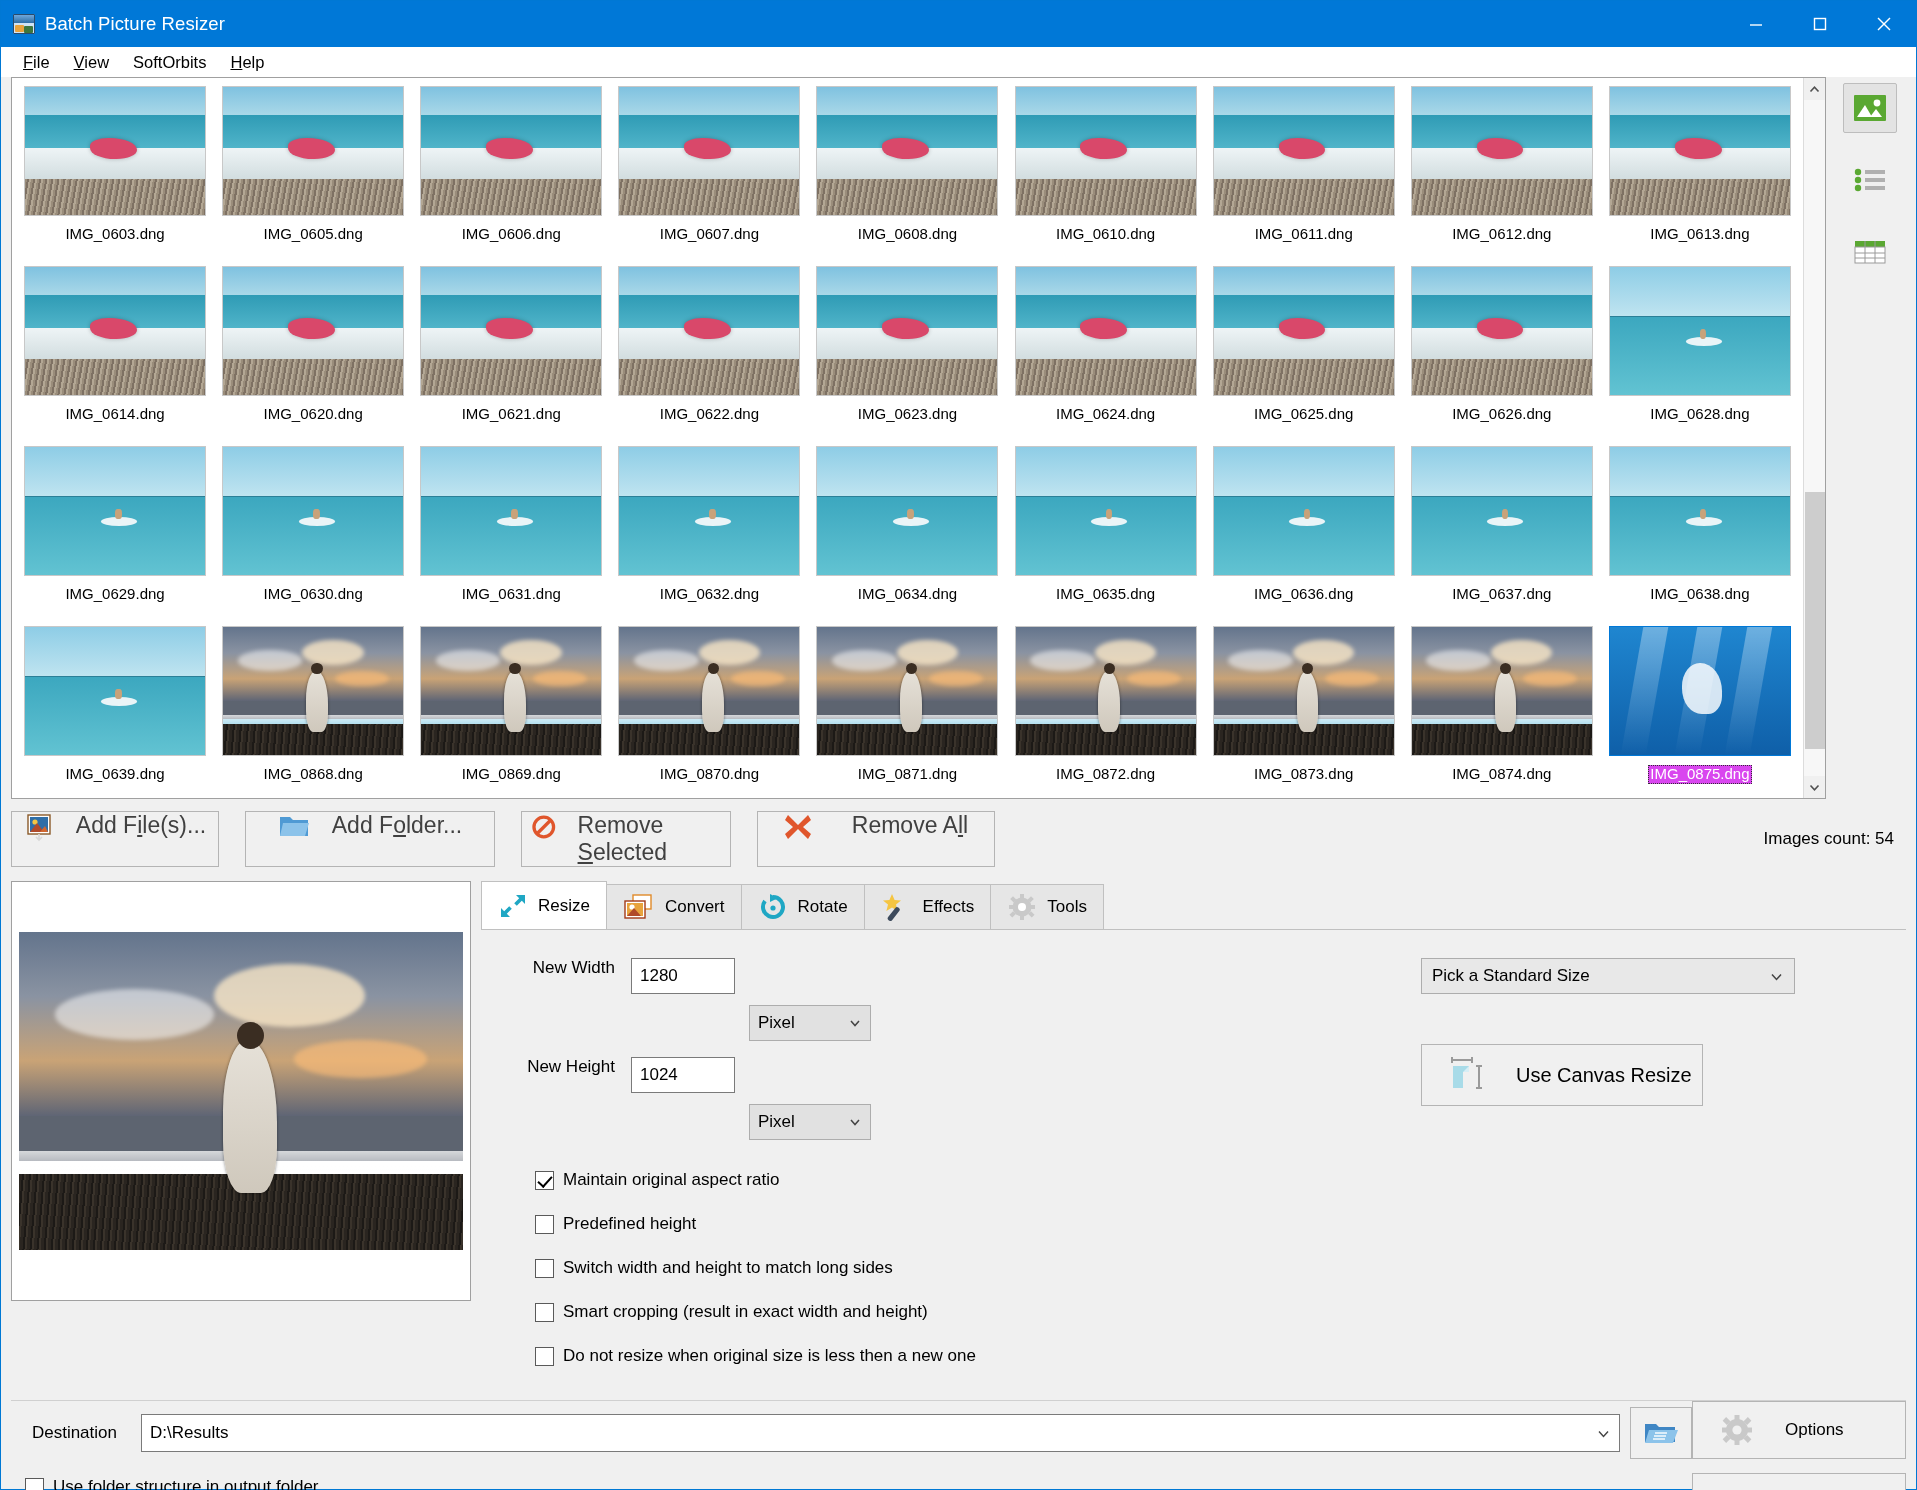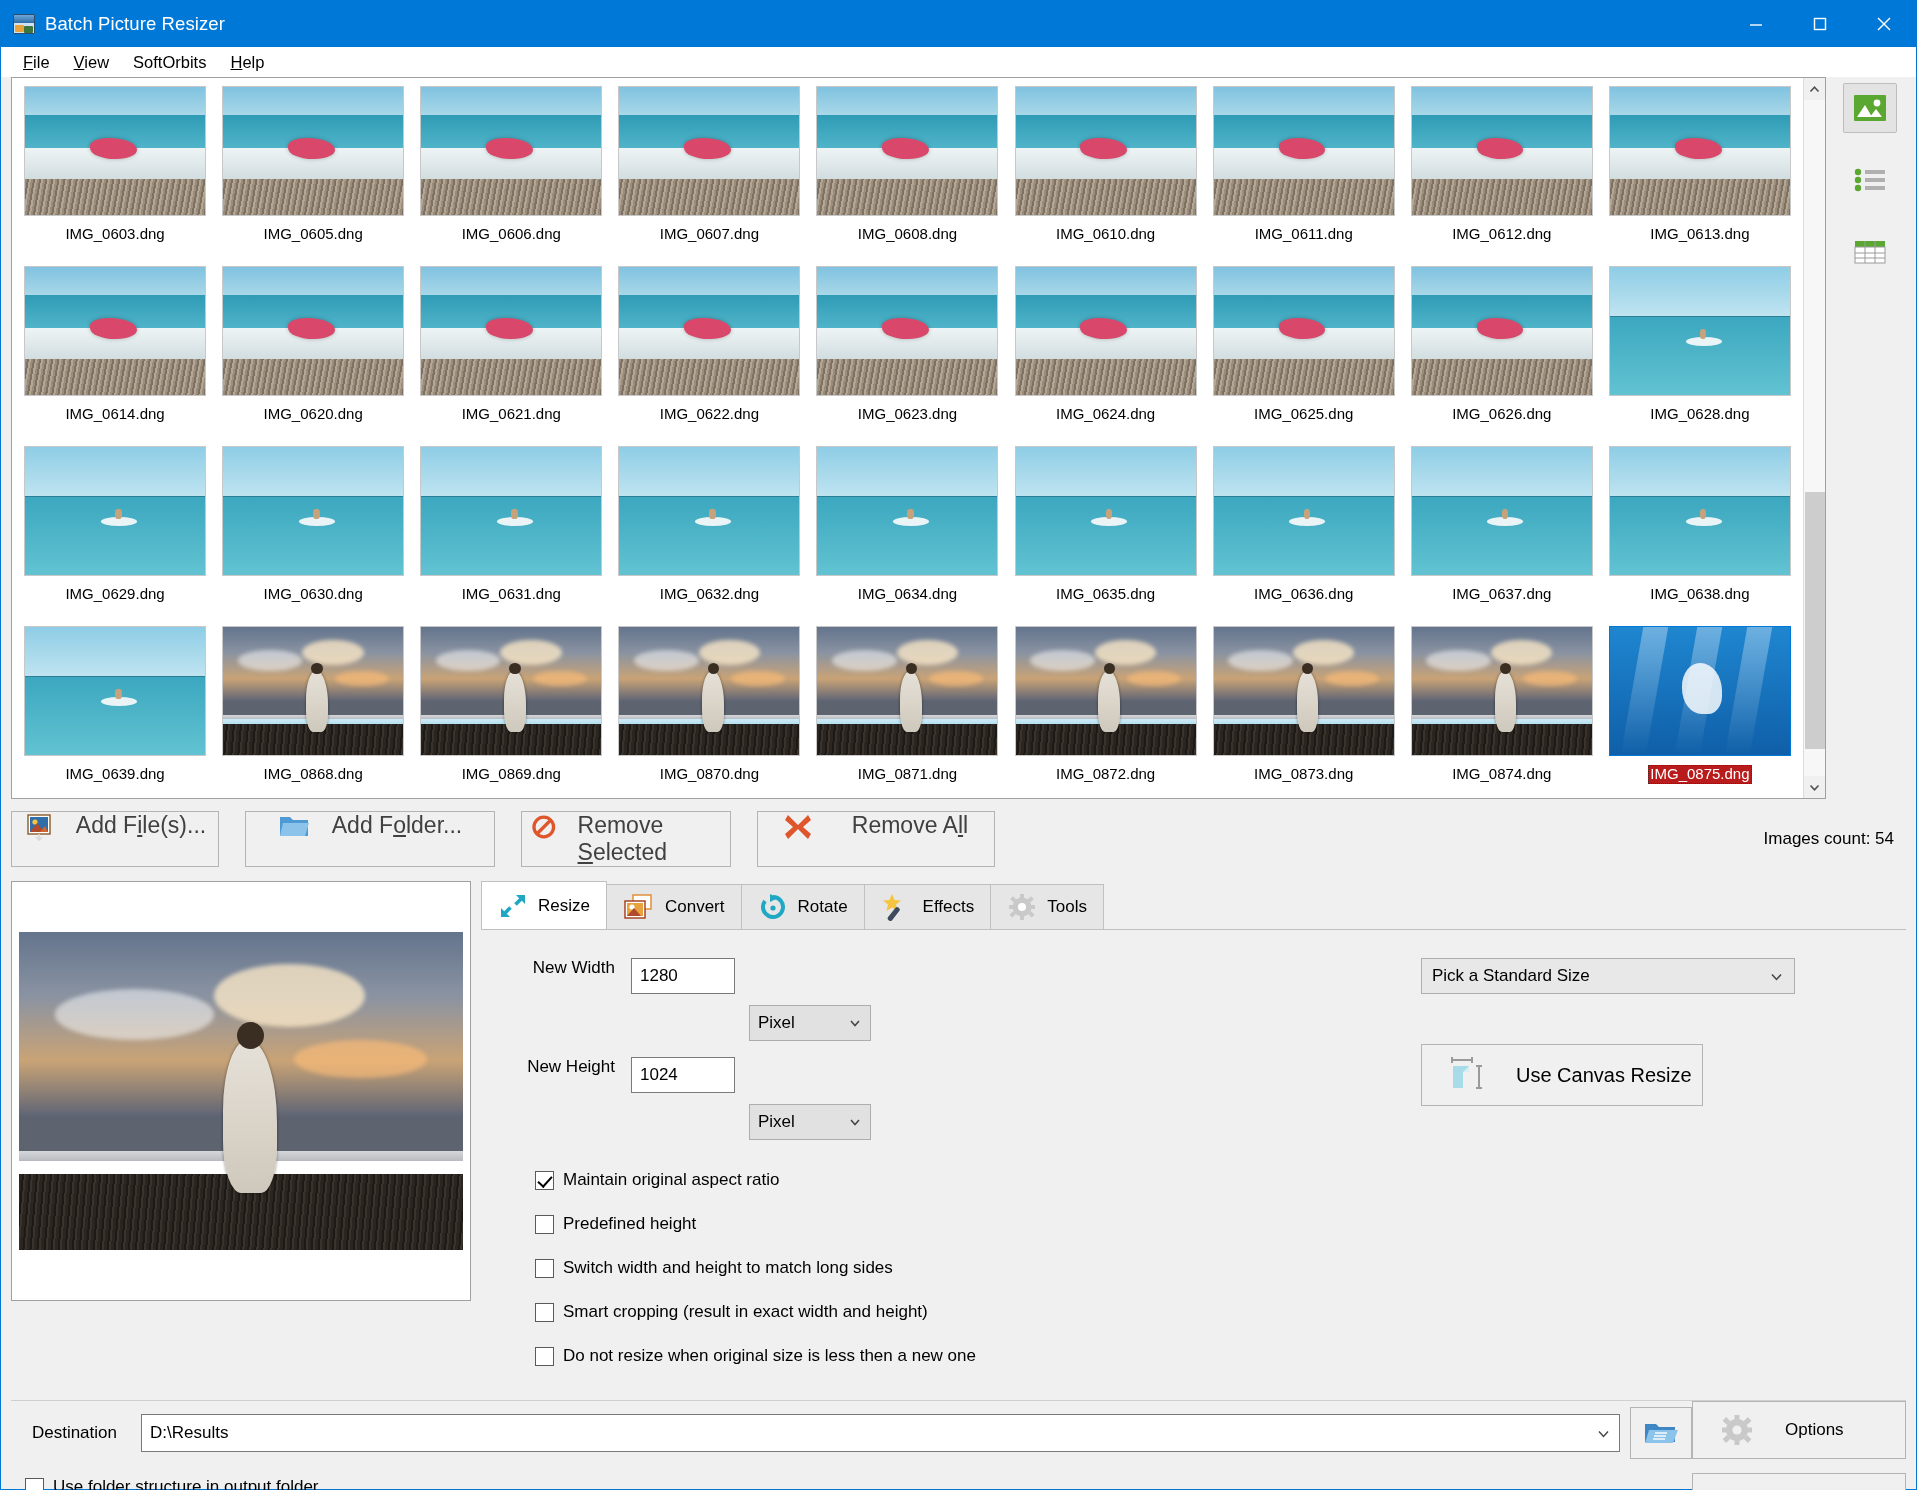--- a/index.html
+++ b/index.html
@@ -79,21 +79,21 @@
   .thumb-img {
     width:182px; height:130px; border:1px solid #c8c8c8;
     background:#8fd0e8; position:relative; overflow:hidden;
   }
   .thumb-cell.selected .thumb-img { border:1px solid #0078d7; }
   .thumb-label {
     font-size:15px; color:#000; margin-top:9px; line-height:1.1;
     padding:1px 2px; white-space:nowrap;
   }
   .thumb-cell.selected .thumb-label {
-    background:#b91c1c; color:#fff; outline:1px dotted #333; outline-offset:-1px;
+    background:#d946ef; color:#fff; outline:1px dotted #333; outline-offset:-1px;
   }
 
   
   .sc { position:absolute; inset:0; }
   
   .sc-surf .sky   { position:absolute; left:0; right:0; top:0;  height:22%; background:linear-gradient(#7fc2e0,#a9d8e8); }
   .sc-surf .sea   { position:absolute; left:0; right:0; top:22%; height:30%; background:linear-gradient(#2f9bb5,#56b9cd); }
   .sc-surf .foam  { position:absolute; left:0; right:0; top:48%; height:26%;
                     background:linear-gradient(#eef4f6,#cfdbdd); filter:blur(.4px); }
   .sc-surf .sand  { position:absolute; left:0; right:0; bottom:0; height:28%;

